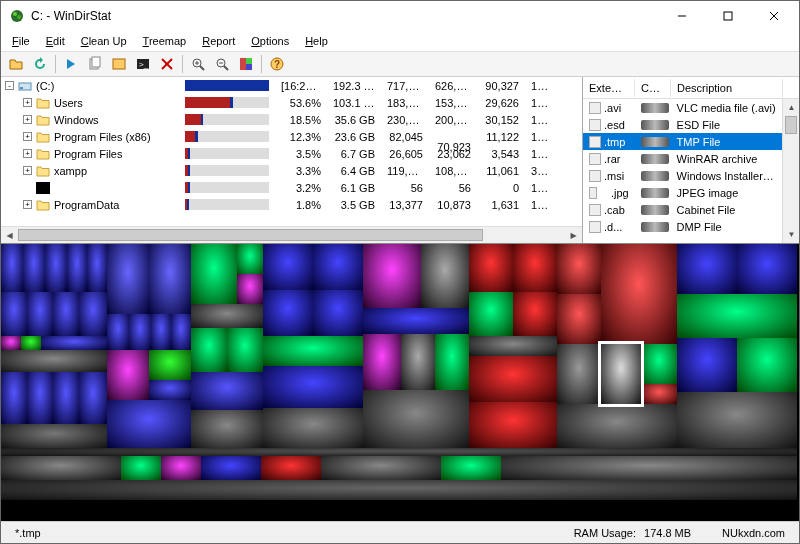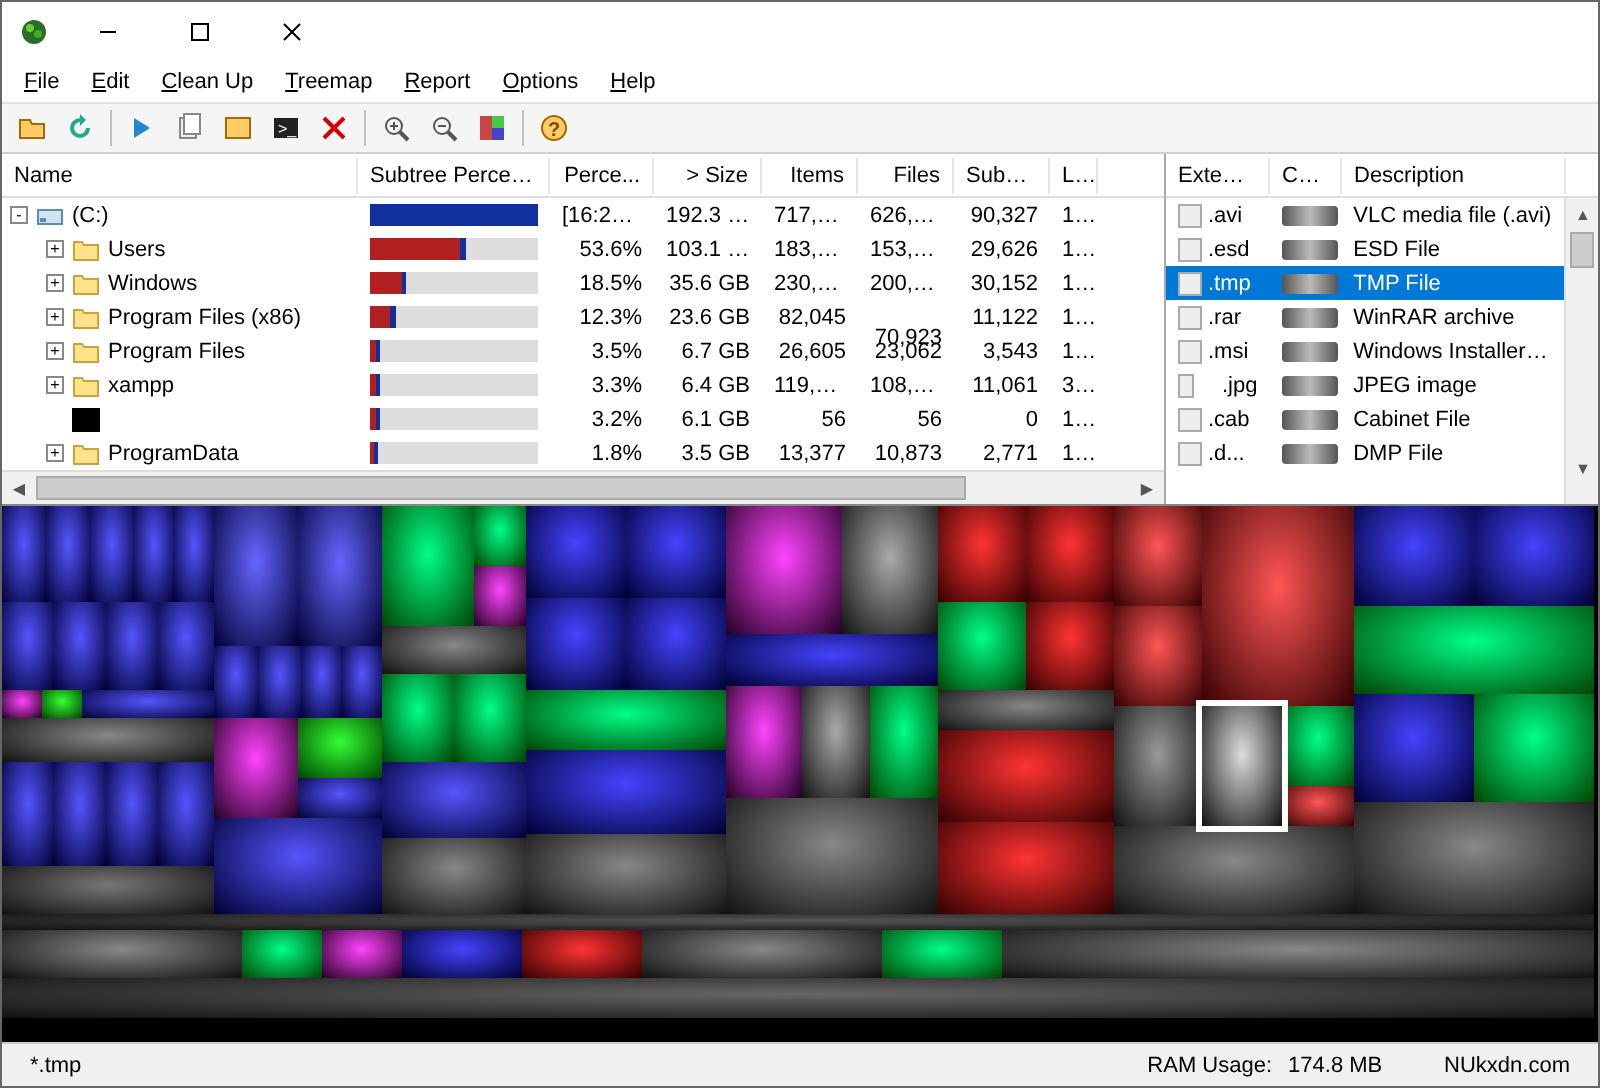--- a/index.html
+++ b/index.html
@@ -50,20 +50,21 @@
 <body>
 
 <div class="titlebar">
   <span class="icon">
     <svg viewBox="0 0 16 16">
         <circle cx="8" cy="8" r="6" fill="#2a6d2a"></circle>
         <circle cx="6" cy="6" r="2" fill="#6c3"></circle>
         <circle cx="10" cy="9" r="2" fill="#4a2"></circle>
       </svg>
   </span>
+  <span class="title">C: - WinDirStat</span>
   <div class="winbtns">
     <div class="winbtn">
         <svg width="10" height="10">
           <line x1="1" y1="5" x2="9" y2="5" stroke="#000"></line>
         </svg>
       </div>
     <div class="winbtn">
         <svg width="10" height="10">
           <rect x="1" y="1" width="8" height="8" fill="none" stroke="#000"></rect>
         </svg>
@@ -154,30 +155,20 @@
   <div class="tbtn">
       <svg width="16" height="16">
         <circle cx="8" cy="8" r="6" fill="#fc6" stroke="#a60"></circle>
         <text x="5" y="12" font-size="10" font-weight="bold" fill="#840">?</text>
       </svg>
     </div>
 </div>
 
 <div class="mainsplit">
   <div class="leftpane">
-    <div class="header" id="lheader">
-        <div class="hcell" style="width: 178px;">Name</div>
-        <div class="hcell" style="width: 96px;">Subtree Percent...</div>
-        <div class="hcell ralign" style="width: 52px;">Perce...</div>
-        <div class="hcell ralign" style="width: 54px;">&gt; Size</div>
-        <div class="hcell ralign" style="width: 48px;">Items</div>
-        <div class="hcell ralign" style="width: 48px;">Files</div>
-        <div class="hcell ralign" style="width: 48px;">Subdirs</div>
-        <div class="hcell ralign" style="width: 24px;">La</div>
-      </div>
     <div class="rows" id="lrows">
         <div class="row">
           <div class="cell treecell" style="width:178px;padding-left:4px">
             <span class="exp">-</span>
             <span class="diskicon"><svg viewBox="0 0 14 12">
                 <rect x="1" y="3" width="12" height="7" fill="#cfe4f0" stroke="#5a8db3"></rect>
                 <rect x="2" y="7" width="3" height="2" fill="#5a8db3"></rect>
               </svg></span>
             <span>(C:)</span>
           </div>
@@ -328,21 +319,21 @@
           <div class="cell barcell" style="width: 96px;">
             <div class="bar">
               <div class="barfill" style="width:1.8%"></div>
               <div class="barrest" style="left:1.8%;width:3%"></div>
             </div>
           </div>
           <div class="cell ralign" style="width: 52px;">1.8%</div>
           <div class="cell ralign" style="width: 54px;">3.5 GB</div>
           <div class="cell ralign" style="width: 48px;">13,377</div>
           <div class="cell ralign" style="width: 48px;">10,873</div>
-          <div class="cell ralign" style="width: 48px;">2,771</div>
+          <div class="cell ralign" style="width: 48px;">1,631</div>
           <div class="cell ralign" style="width: 24px;">12</div>
         </div>
       </div>
     <div class="hsb scrollbar">
       <div class="sbbtn">◀</div>
       <div class="sbtrack">
           <div class="sbthumb" style="left:0;top:2px;height:12px;width:85%"></div>
         </div>
       <div class="sbbtn">▶</div>
     </div>

